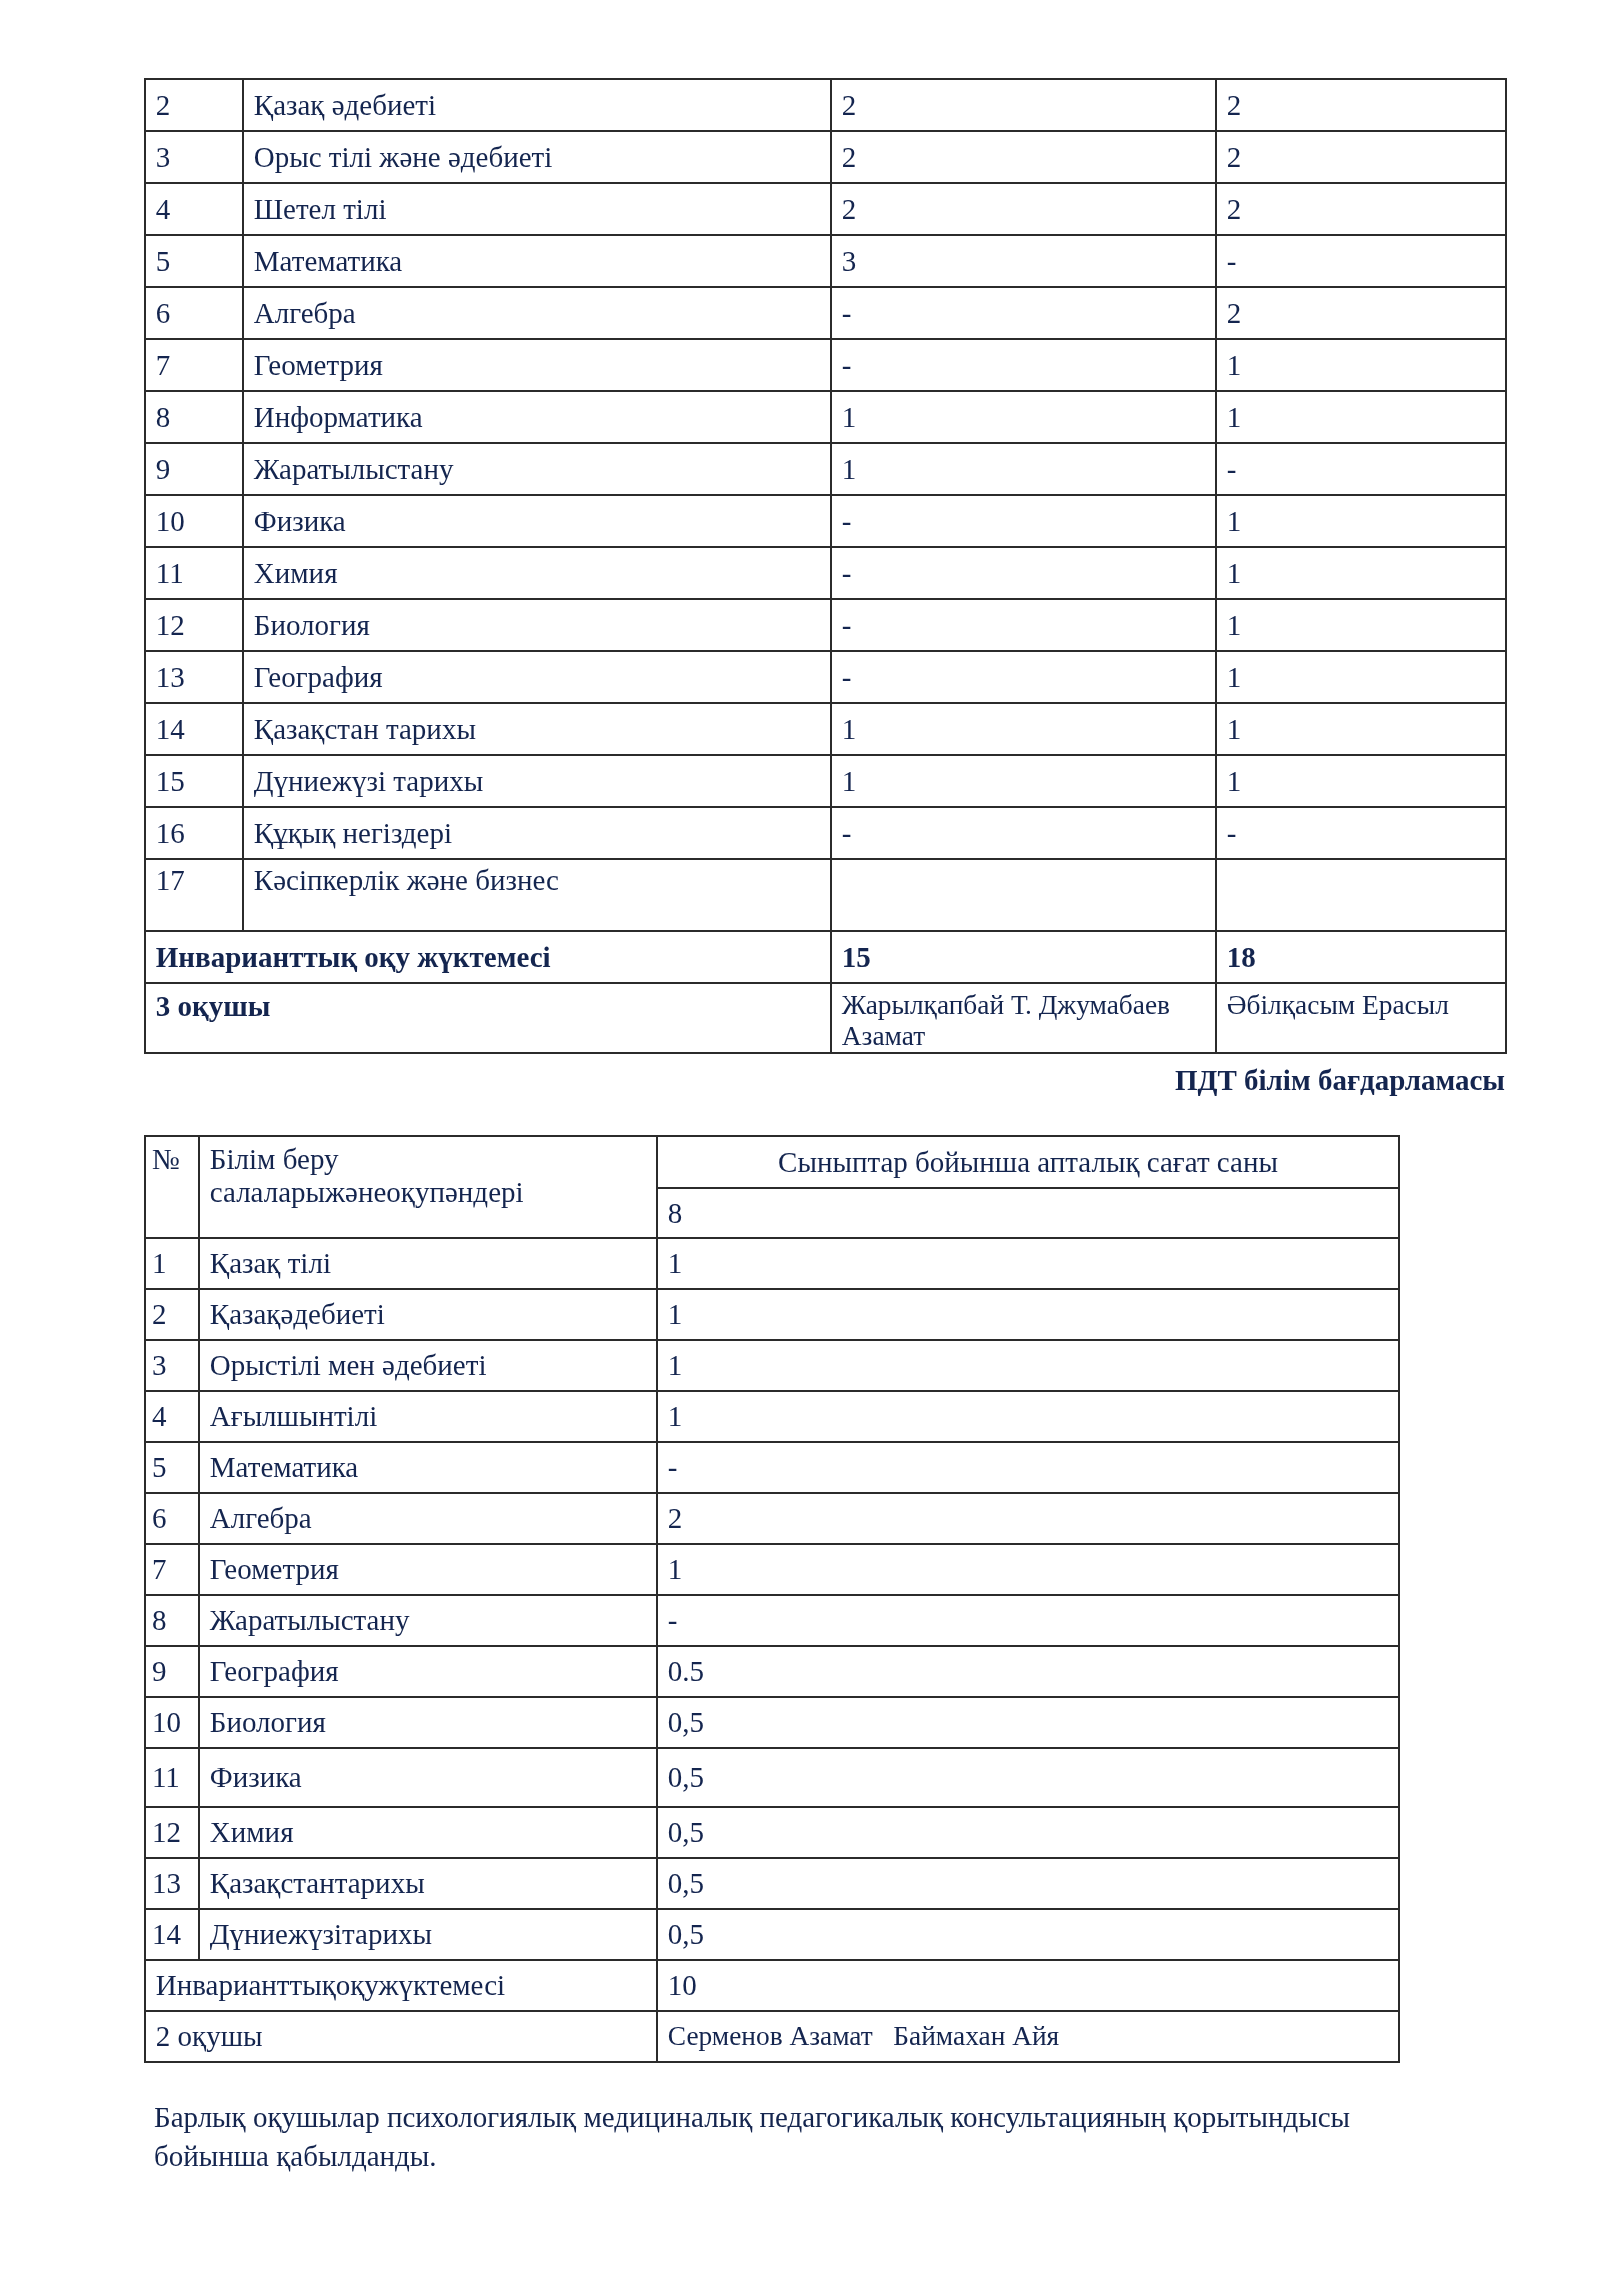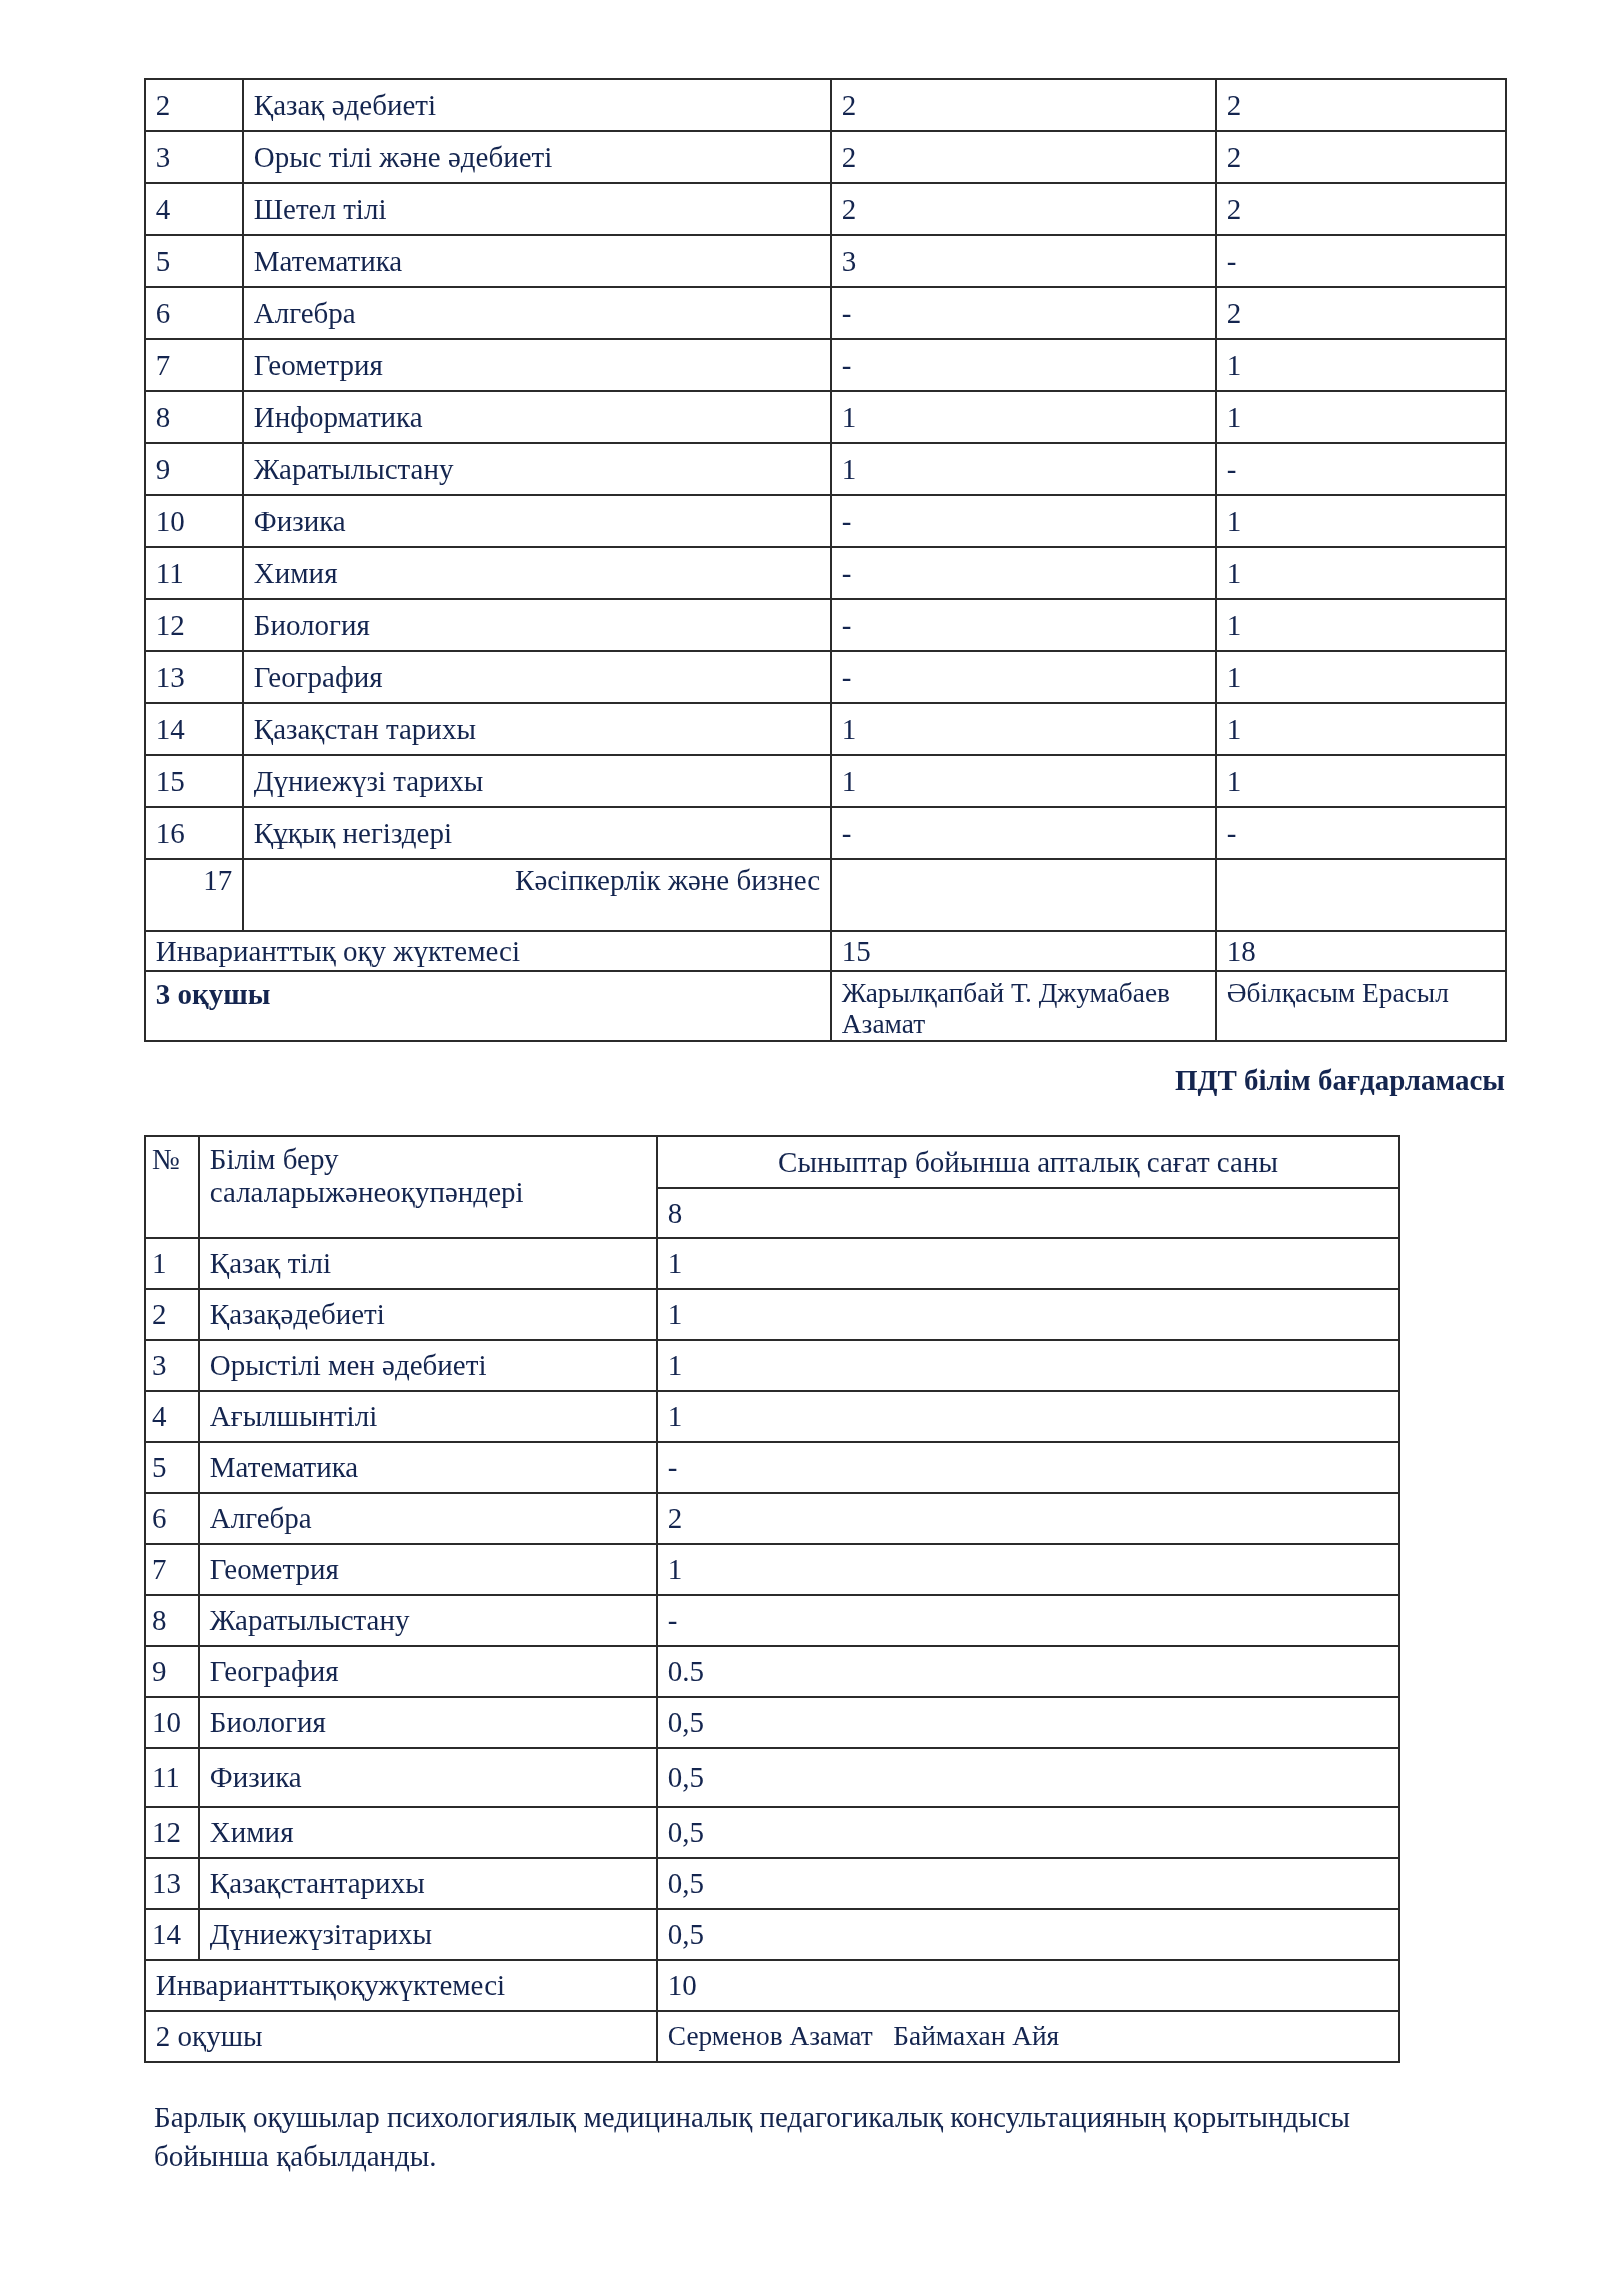--- a/index.html
+++ b/index.html
@@ -14,22 +14,22 @@
     font-size: 29px;
     line-height: 33px;
     padding: 0 9.8px;
     vertical-align: middle;
     color: #14254f;
     overflow: hidden;
   }
   #t1 { left: 144px; top: 78px; width: 1361px; }
   #t1 tr.r { height: 52px; }
   #t1 tr.tall { height: 72px; }
-  #t1 tr.tall td { vertical-align: top; padding-top: 3.9px; text-align: right; }
-  #t1 tr.sum { height: 40px; }
+  #t1 tr.tall td { vertical-align: top; padding-top: 3.9px; }
+  #t1 tr.sum { height: 52px; font-weight: bold; }
   #t1 tr.students { height: 68px; }
   #t1 tr.students td { vertical-align: top; padding-top: 5.9px; }
   #t1 td.small { font-size: 27.4px; line-height: 31px; }
   .bold { font-weight: bold; }
 
   #title {
     position: absolute; left: 144px; width: 1361px; top: 1063px;
     text-align: right; font-weight: bold; font-size: 29px; line-height: 35px;
   }
 

